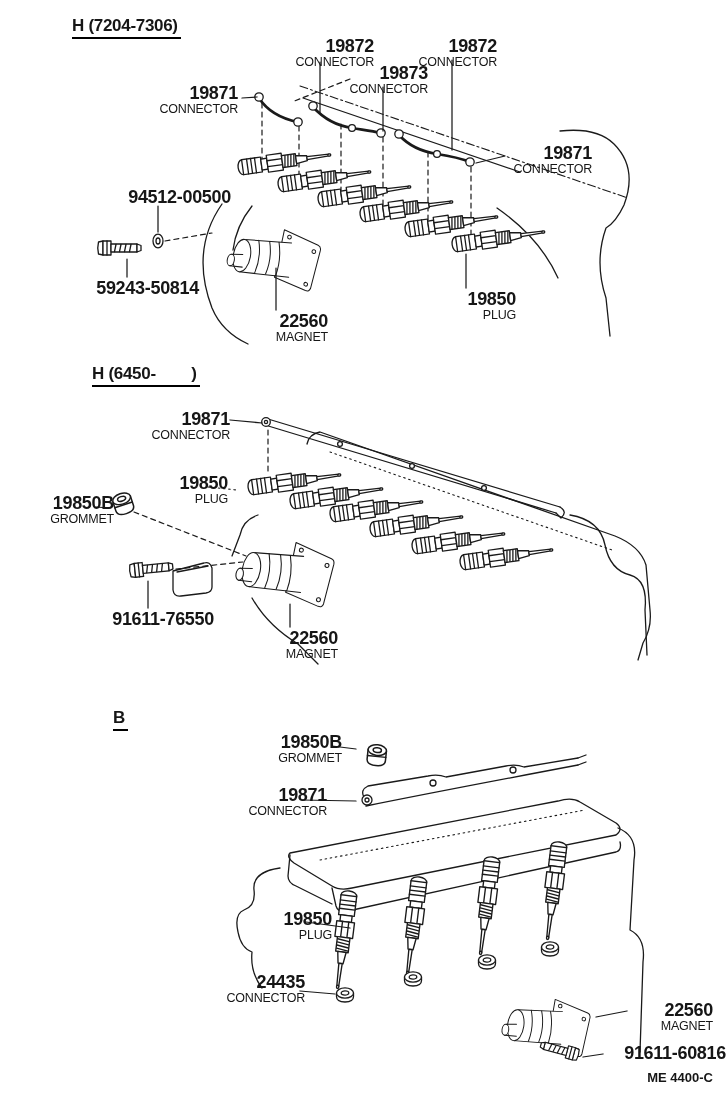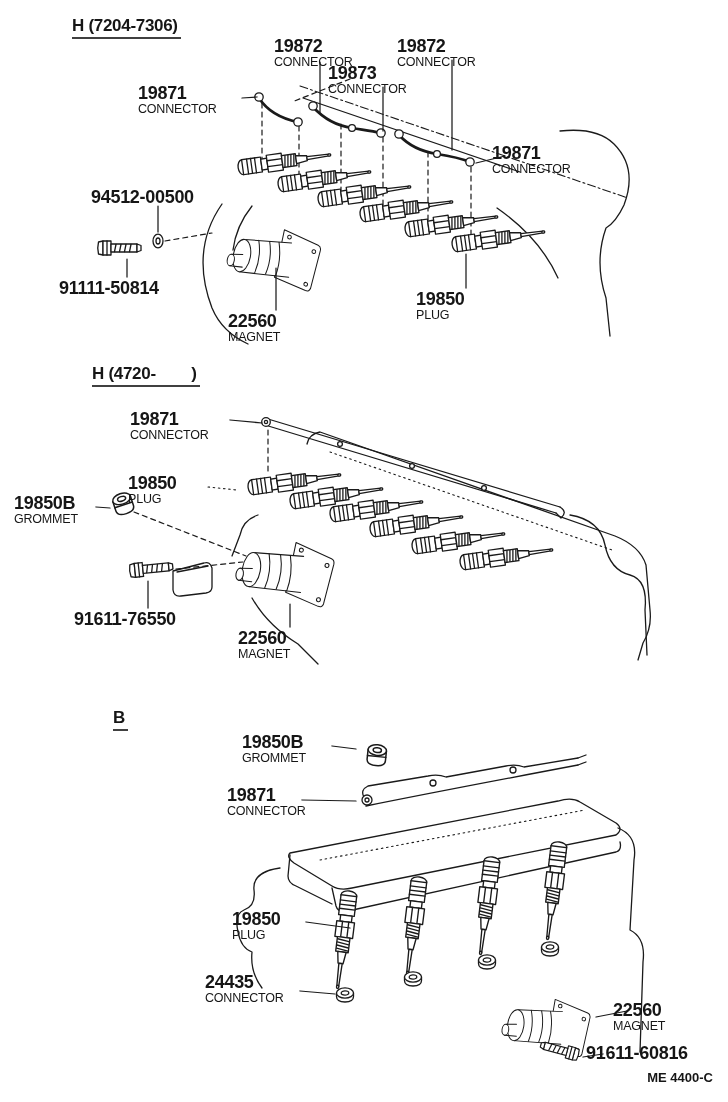--- a/index.html
+++ b/index.html
@@ -5,25 +5,25 @@
   html,body{margin:0;padding:0;background:#fff}
   body{width:728px;height:1102px;position:relative;font-family:"Liberation Sans",sans-serif;color:#161616;overflow:hidden}
   #art{position:absolute;left:0;top:0}
   .ln{fill:none;stroke:#1a1a1a;stroke-width:1.3;stroke-linecap:round;stroke-linejoin:round}
   .th{stroke-width:2.7}
   .dash{stroke-dasharray:5 4;stroke-width:1.2}
   .dashdot{stroke-dasharray:8 3 2 3;stroke-width:1.1}
   .dot{stroke-dasharray:1.6 3.6;stroke-width:1.1}
   .ldr{stroke-width:1.25}
   .wf{fill:#fff}
-  .lbl{position:absolute;width:100px;text-align:left;line-height:1.04;letter-spacing:-0.3px}
+  .lbl{position:absolute;width:100px;text-align:right;line-height:1.04;letter-spacing:-0.3px}
   .lbl.w140{width:140px}
   .num{display:block;font-size:18px;font-weight:700}
   .sub{display:block;font-size:12.5px;font-weight:400;letter-spacing:-0.2px}
-  .hdr{position:absolute;font-size:17px;font-weight:700;border-bottom:2px solid #404040;padding:0 3px 1px 0;white-space:pre;letter-spacing:-0.3px}
+  .hdr{position:absolute;font-size:17px;font-weight:700;border-bottom:2px solid #000000;padding:0 3px 1px 0;white-space:pre;letter-spacing:-0.3px}
   .code{position:absolute;width:140px;text-align:center;font-size:13px;font-weight:700}
 </style>
 </head>
 <body>
 
 <svg id="art" width="728" height="1102" viewBox="0 0 728 1102">
   <defs>
     <g id="plug">
       <g class="ln wf">
         <ellipse cx="5" cy="12" rx="4.5" ry="7.5"></ellipse>
@@ -236,21 +236,21 @@
     <line class="ln ldr" x1="332" y1="746" x2="356" y2="749"></line>
     <line class="ln ldr" x1="302" y1="800" x2="356" y2="801"></line>
     <line class="ln ldr" x1="306" y1="922" x2="350" y2="928"></line>
     <line class="ln ldr" x1="300" y1="991" x2="335" y2="994"></line>
     <line class="ln ldr" x1="596" y1="1017" x2="627" y2="1011"></line>
     <line class="ln ldr" x1="583" y1="1057" x2="603" y2="1054"></line>
   </g>
 </svg>
 
 <div class="hdr" style="left:72px;top:16px">H (7204-7306)</div>
-<div class="hdr" style="left:92px;top:364px">H (4720-        )</div>
+<div class="hdr" style="left:92px;top:364px">H (6450-        )</div>
 <div class="hdr" style="left:113px;top:708px">B</div>
 
 <div class="lbl" style="left:138px;top:84px">
   <span class="num">19871</span>
   <span class="sub">CONNECTOR</span>
 </div>
 <div class="lbl" style="left:274px;top:37px">
   <span class="num">19872</span>
   <span class="sub">CONNECTOR</span>
 </div>
@@ -263,21 +263,21 @@
   <span class="sub">CONNECTOR</span>
 </div>
 <div class="lbl" style="left:492px;top:144px">
   <span class="num">19871</span>
   <span class="sub">CONNECTOR</span>
 </div>
 <div class="lbl w140" style="left:91px;top:188px">
   <span class="num">94512-00500</span>
 </div>
 <div class="lbl w140" style="left:59px;top:279px">
-  <span class="num">91111-50814</span>
+  <span class="num">59243-50814</span>
 </div>
 <div class="lbl" style="left:228px;top:312px">
   <span class="num">22560</span>
   <span class="sub">MAGNET</span>
 </div>
 <div class="lbl" style="left:416px;top:290px">
   <span class="num">19850</span>
   <span class="sub">PLUG</span>
 </div>
 

